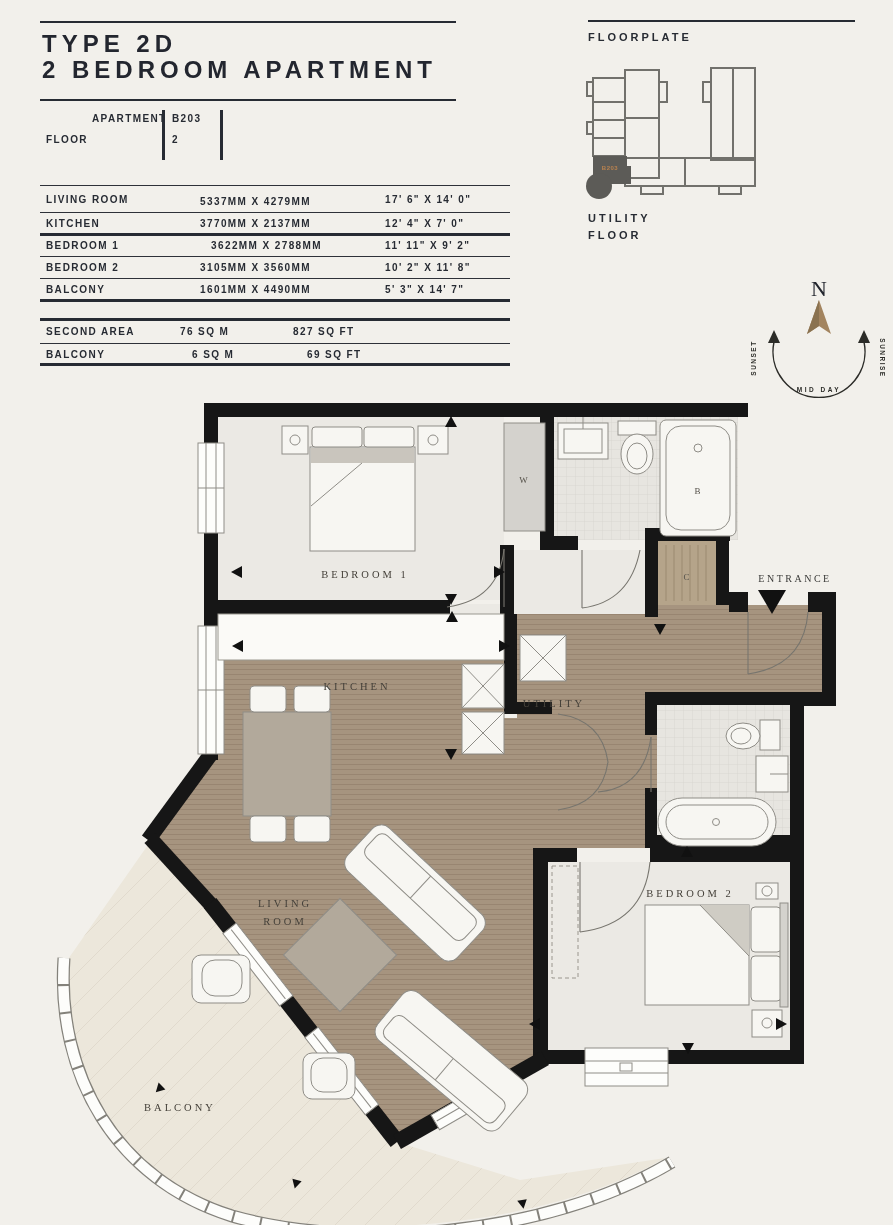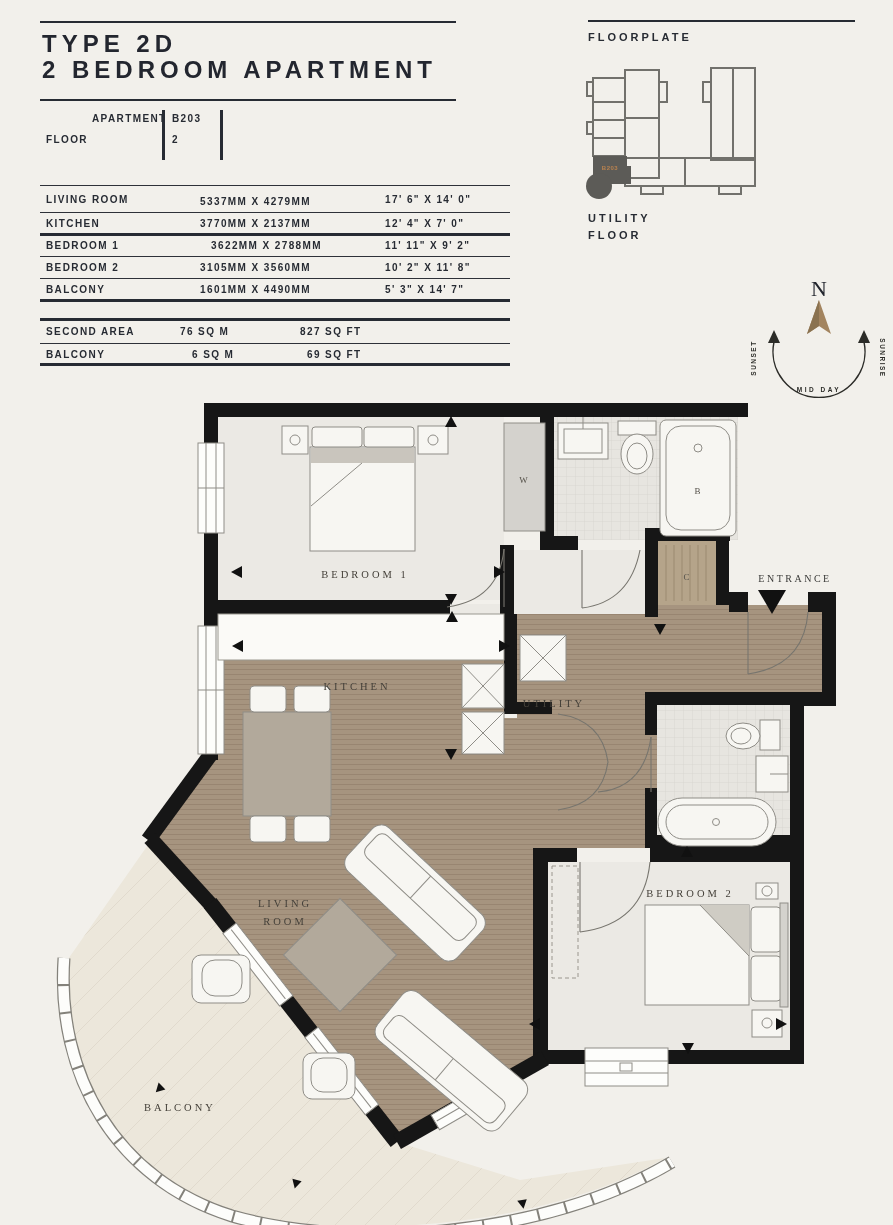--- a/index.html
+++ b/index.html
@@ -56,21 +56,21 @@
 <div class="abs lbl" style="left:385px;top:262px;">10' 2" X 11' 8"</div>
 <div class="rule-thin" style="left:40px;top:278px;width:470px;"></div>
 <div class="abs lbl" style="left:46px;top:284px;">BALCONY</div>
 <div class="abs lbl" style="left:200px;top:284px;">1601MM X 4490MM</div>
 <div class="abs lbl" style="left:385px;top:284px;">5' 3" X 14' 7"</div>
 <div class="rule" style="left:40px;top:299px;width:470px;height:2.5px;"></div>
 
 <div class="rule" style="left:40px;top:318px;width:470px;height:2.5px;"></div>
 <div class="abs lbl" style="left:46px;top:326px;">SECOND AREA</div>
 <div class="abs lbl" style="left:180px;top:326px;">76 SQ M</div>
-<div class="abs lbl" style="left:300px;top:326px;">827 SQ FT</div>
+<div class="abs lbl" style="left:293px;top:326px;">827 SQ FT</div>
 <div class="rule-thin" style="left:40px;top:343px;width:470px;"></div>
 <div class="abs lbl" style="left:46px;top:349px;">BALCONY</div>
 <div class="abs lbl" style="left:192px;top:349px;">6 SQ M</div>
 <div class="abs lbl" style="left:307px;top:349px;">69 SQ FT</div>
 <div class="rule" style="left:40px;top:363px;width:470px;height:2.5px;"></div>
 
 <div class="rule" style="left:588px;top:20px;width:267px;"></div>
 <div class="abs fp-title" style="left:588px;top:31px;">FLOORPLATE</div>
 <svg class="abs" style="left:585px;top:58px;" width="180" height="150" viewBox="0 0 180 150">
   <g stroke="#72716c" stroke-width="2" fill="none">

